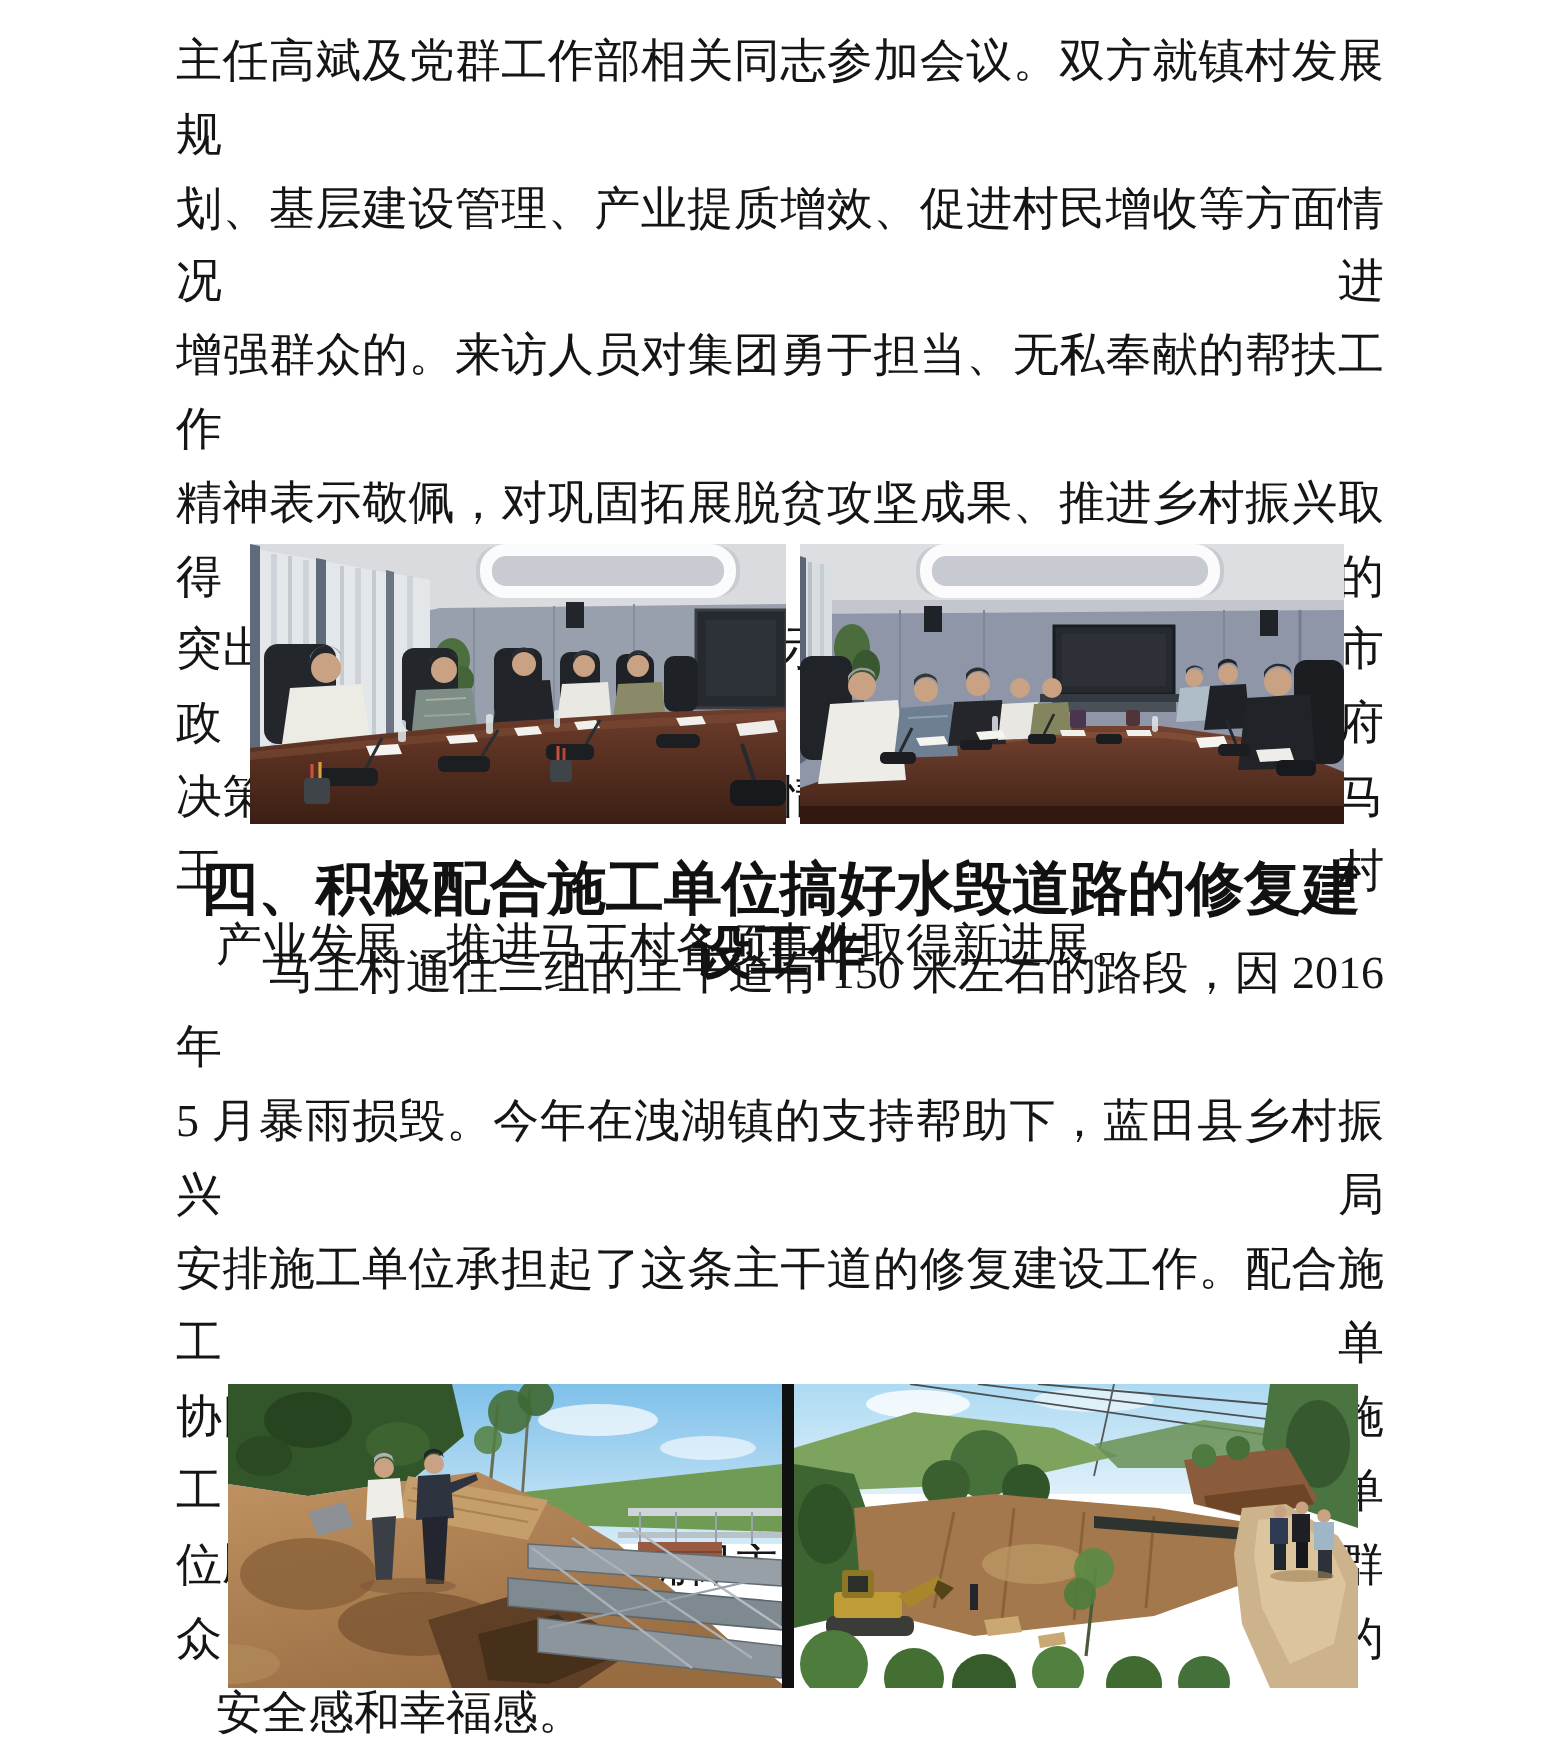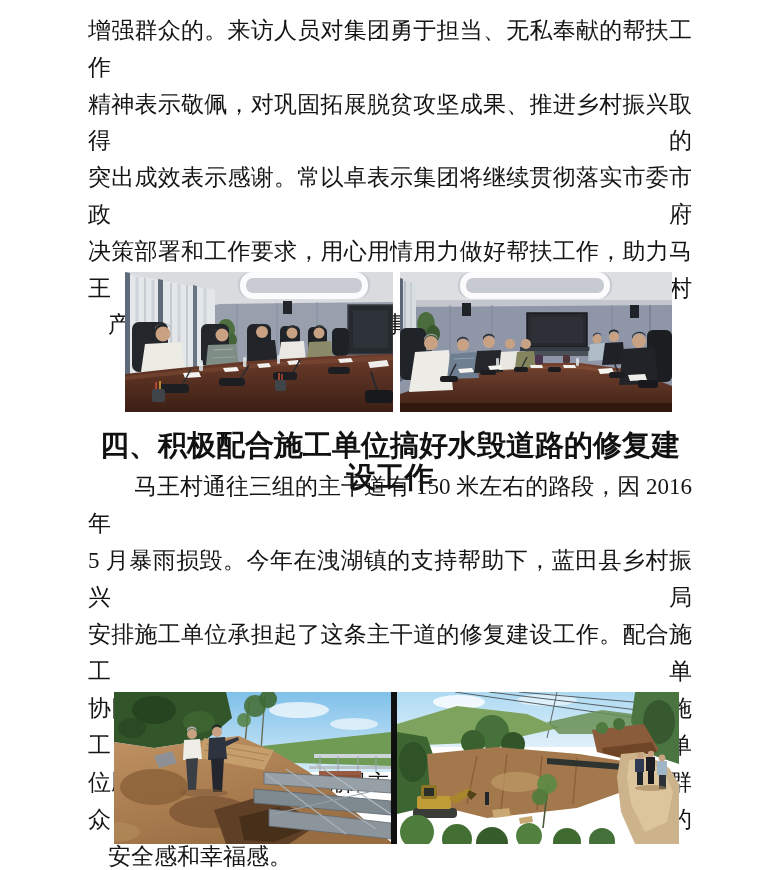--- a/index.html
+++ b/index.html
@@ -18,20 +18,22 @@
   #row2{left:114px;top:692px;width:565px;height:152px;}
   .photo-divider{width:6px;height:152px;background:#101010;}
   svg{display:block;}
 </style>
 </head>
 <body>
 
 <div class="page">
 
   <div class="para" id="para1">
+      <div class="tline">主任高斌及党群工作部相关同志参加会议。双方就镇村发展规</div>
+      <div class="tline">划、基层建设管理、产业提质增效、促进村民增收等方面情况进</div>
       <div class="tline">增强群众的。来访人员对集团勇于担当、无私奉献的帮扶工作</div>
       <div class="tline">精神表示敬佩，对巩固拓展脱贫攻坚成果、推进乡村振兴取得的</div>
       <div class="tline">突出成效表示感谢。常以卓表示集团将继续贯彻落实市委市政府</div>
       <div class="tline">决策部署和工作要求，用心用情用力做好帮扶工作，助力马王村</div>
       <div class="tline last">产业发展，推进马王村各项事业取得新进展。</div>
     </div>
 
   <div class="photo-row" id="row1">
 
     <svg width="268" height="140" viewBox="0 0 268 140">

